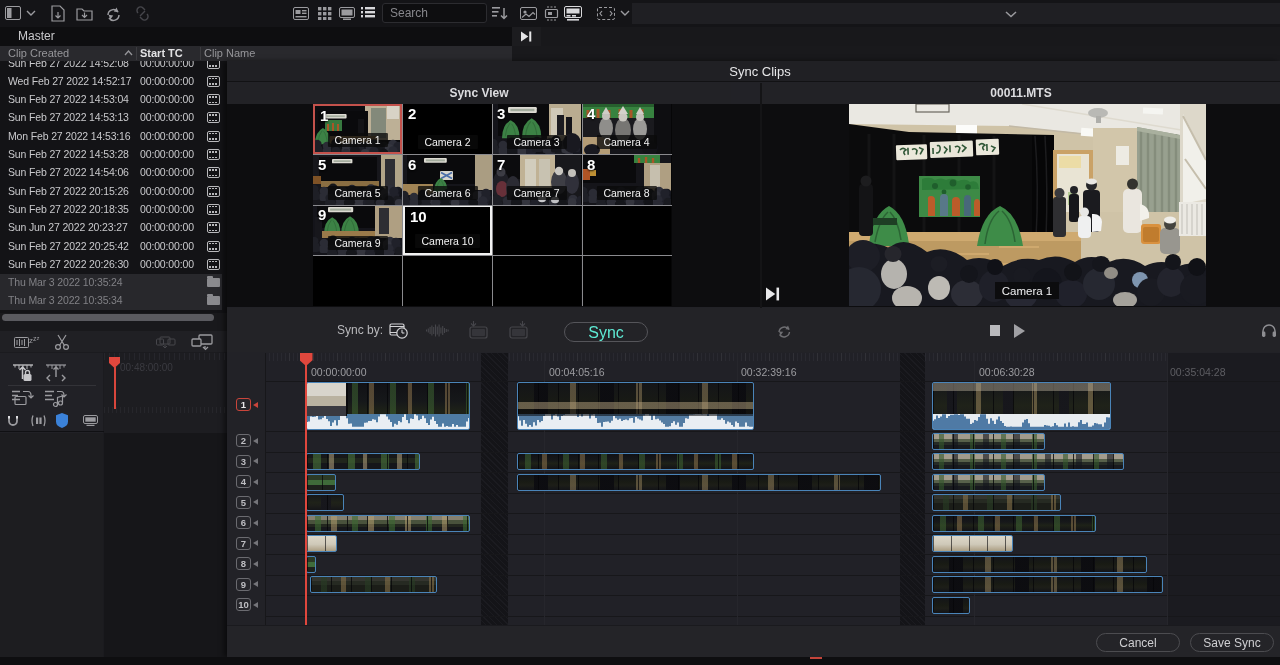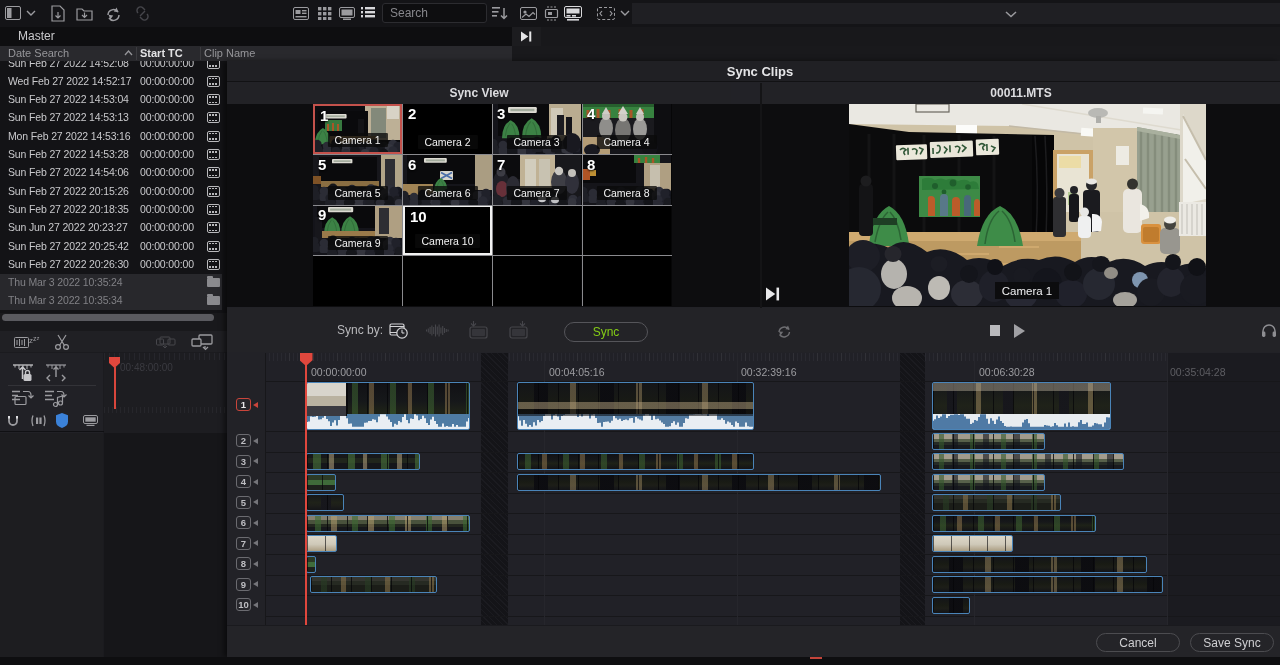--- a/index.html
+++ b/index.html
@@ -40,42 +40,42 @@
 #lpanel{left:0;top:22px;width:103px;height:80px;background:#212126;}
 #lminitl{left:104px;top:22px;width:123px;height:80px;background:#1d1d21;}
 #lbottom1{left:0;top:102px;width:103px;height:224px;background:#1d1d20;}
 #lbottom2{left:104px;top:102px;width:123px;height:224px;background:#161619;}
 .redflag{position:absolute;width:13px;height:13px;background:#e0473d;
  clip-path:polygon(0 0,100% 0,100% 55%,50% 100%,0 55%);}
 
 #dialog{left:227px;top:61px;width:1053px;height:596px;background:#222227;
  box-shadow:-3px 0 5px rgba(0,0,0,.5);}
 #dtitle{left:0;top:0;width:1053px;height:21px;background:#202024;color:#e6e6e8;
- font-size:13px;font-weight:bold;text-align:center;line-height:21px;text-indent:13px;
+ font-size:13px;font-weight:normal;text-align:center;line-height:21px;text-indent:13px;
  border-bottom:1px solid #121214;}
 #dheadL{left:0;top:22px;width:504px;height:21px;background:#222226;color:#dcdcdf;
  font-size:12px;font-weight:bold;text-align:center;line-height:21px;}
 #dheadR{left:535px;top:22px;width:518px;height:21px;background:#222226;color:#dcdcdf;
  font-size:12px;font-weight:bold;text-align:center;line-height:21px;}
 #dviewL{left:0;top:43px;width:533px;height:203px;background:#0d0d0f;}
 #dviewR{left:535px;top:43px;width:518px;height:203px;background:#0d0d0f;}
 #vsep{left:533px;top:22px;width:2px;height:268px;background:#141416;}
 
 #camgrid{left:86px;top:0px;width:359px;height:202px;background:#060607;}
 .cell{position:absolute;width:89px;height:50px;background:#000;overflow:hidden;}
 .cell .num{position:absolute;left:5px;top:1px;color:#fff;font-size:15px;font-weight:bold;
  text-shadow:0 1px 2px #000;z-index:3;}
 .cell .clab{position:absolute;left:50%;transform:translateX(-50%);bottom:5px;
  background:rgba(10,10,10,.78);color:#f2f2f2;font-size:10.5px;line-height:14px;
  padding:0 7px;white-space:nowrap;z-index:3;border-radius:1px;}
 .cell svg{position:absolute;left:0;top:0;}
 
 #dcontrols{left:0;top:247px;width:1053px;height:44px;background:#232327;}
 #syncbtn{left:337px;top:14px;width:84px;height:20px;border:1px solid #55555a;
- border-radius:10px;color:#84cc16;font-size:12px;text-align:center;line-height:19px;}
+ border-radius:10px;color:#5eead4;font-size:16px;text-align:center;line-height:19px;}
 .pillbtn{position:absolute;border:1px solid #4c4c50;border-radius:10px;color:#cfcfd2;
  font-size:12px;text-align:center;}
 
 #dtimeline{left:0;top:292px;width:1053px;height:272px;background:#212127;}
 #tlhdr{left:0;top:0;width:38px;height:272px;background:#222227;}
 .tbadge{position:absolute;left:9px;width:15px;height:13px;border:1px solid #6b6b70;
  border-radius:3px;color:#bebec2;font-size:9.5px;font-weight:bold;text-align:center;
  line-height:12px;background:#26262b;}
 .tbadge.r{border-color:#c9453b;color:#e8e8ea;}
 .mutetri{position:absolute;width:0;height:0;border-top:3.5px solid transparent;
@@ -261,21 +261,21 @@
       <path d="M1,1 L6,5.5 L11,1" fill="none" stroke="#9a9a9e" stroke-width="1.5"></path>
     </svg>
     <div class="abs" id="masterrow">Master</div>
     <div class="abs" id="midblock"></div>
     <svg class="ic" style="left:521px;top:31px" width="11" height="11" viewBox="0 0 12 11">
       <path d="M0,0 L8,5.5 L0,11 Z" fill="#e4e4e6"></path>
       <rect x="9" y="0" width="2.2" height="11" fill="#e4e4e6"></rect>
     </svg>
     <div class="abs" id="midrest"></div>
     <div class="abs" id="colheader">
-      <span style="position:absolute;left:8px">Date Search</span>
+      <span style="position:absolute;left:8px">Clip Created</span>
       <svg style="position:absolute;left:124px;top:4px" width="9" height="6" viewBox="0 0 9 6">
         <path d="M1,5 L4.5,1 L8,5" fill="none" stroke="#96969a" stroke-width="1.3"></path>
       </svg>
       <span style="position:absolute;left:140px;color:#e2e2e4;font-weight:bold">Start TC</span>
       <span style="position:absolute;left:204px">Clip Name</span>
       <span style="position:absolute;left:136px;top:1px;width:1px;height:13px;background:#3c3c40"></span>
       <span style="position:absolute;left:200px;top:1px;width:1px;height:13px;background:#3c3c40"></span>
     </div>
     <div class="abs" id="medialist">
       <div class="mrow" style="top:-6.5px">

